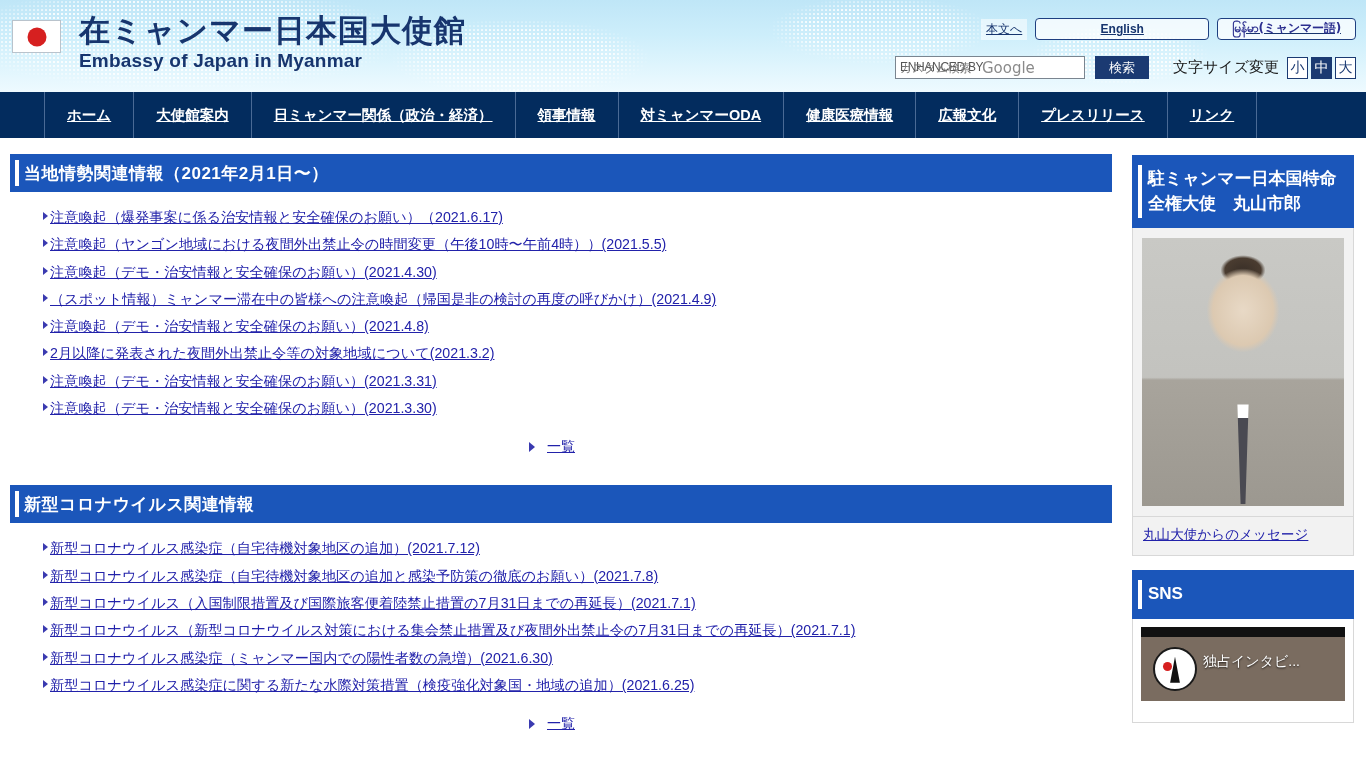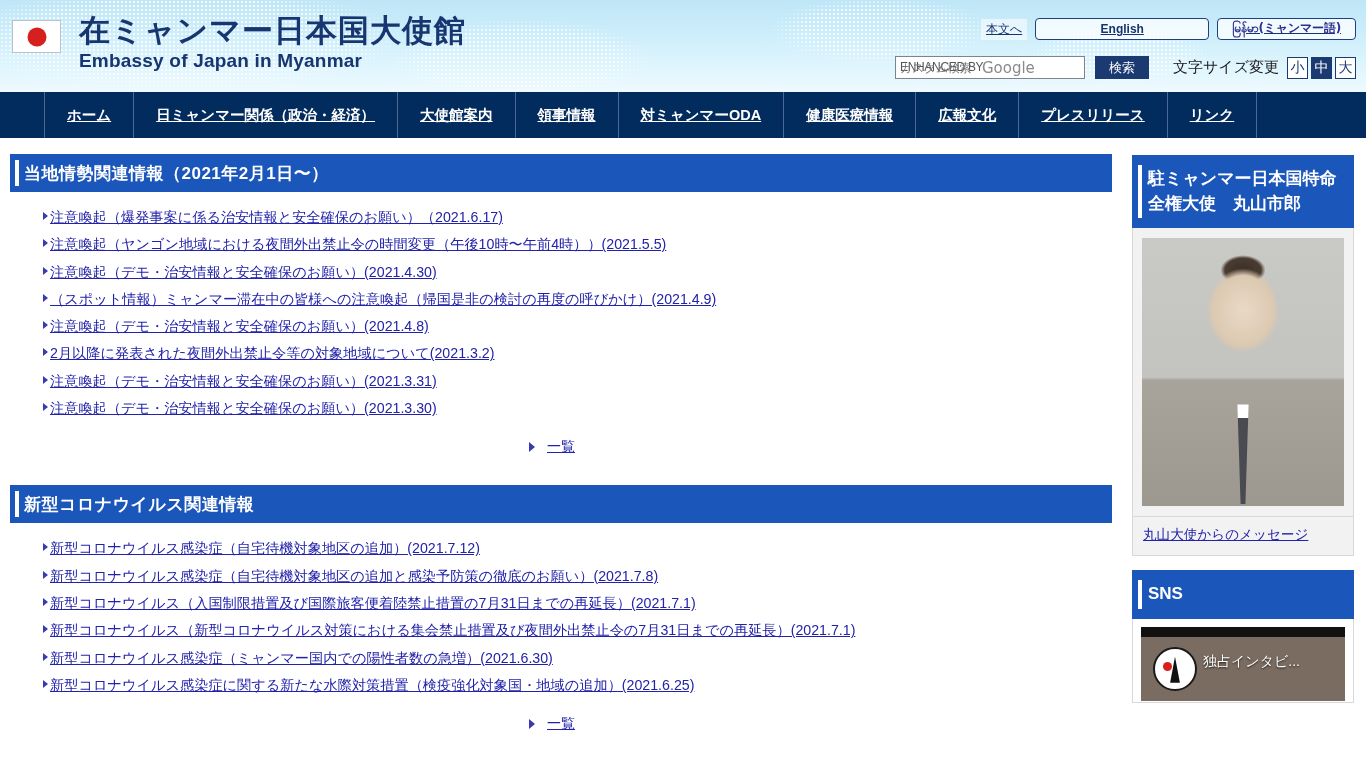--- a/index.html
+++ b/index.html
@@ -376,21 +376,21 @@
   #amb-msg-link {
     color: #2222aa;
     text-decoration: underline;
     font-size: 13.6px;
   }
   #sns-body {
     background: #ffffff;
     border: 1px solid #d8d8d8;
     border-top: none;
     padding: 8px 8px 0 8px;
-    height: 84px;
+    height: 104px;
     overflow: hidden;
   }
   #sns-video {
     width: 100%;
     height: 74px;
     background: linear-gradient(to bottom, #111 0 14%, #7a6c60 14% 100%);
     position: relative;
     overflow: hidden;
   }
   #sns-avatar {
@@ -468,24 +468,24 @@
       <button class="fs-btn">大</button>
     </div>
   </div>
 </div>
 
 <div id="nav">
   <a class="nav-item" href="#">
       <span>ホーム</span>
     </a>
   <a class="nav-item" href="#">
+      <span>大使館案内</span>
+    </a>
+  <a class="nav-item" href="#">
       <span>日ミャンマー関係（政治・経済）</span>
-    </a>
-  <a class="nav-item" href="#">
-      <span>大使館案内</span>
     </a>
   <a class="nav-item" href="#">
       <span>領事情報</span>
     </a>
   <a class="nav-item" href="#">
       <span>対ミャンマーODA</span>
     </a>
   <a class="nav-item" href="#">
       <span>健康医療情報</span>
     </a>

